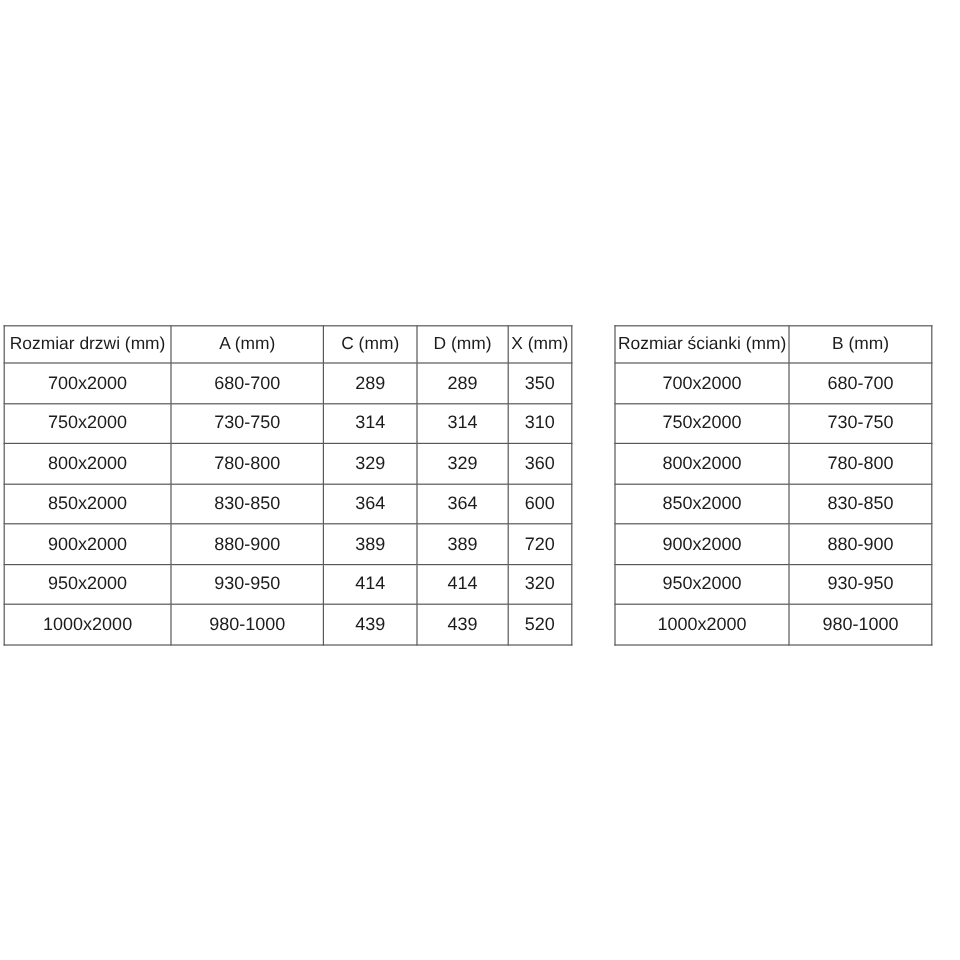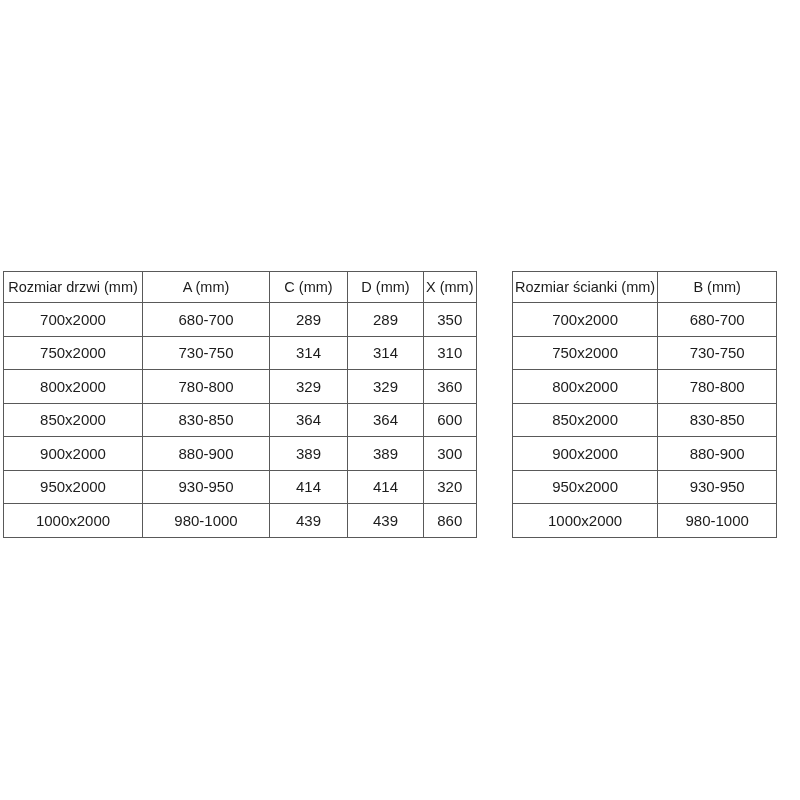--- a/index.html
+++ b/index.html
@@ -104,35 +104,35 @@
           <td>830-850</td>
           <td>364</td>
           <td>364</td>
           <td>600</td>
         </tr>
         <tr>
           <td>900x2000</td>
           <td>880-900</td>
           <td>389</td>
           <td>389</td>
-          <td>300</td>
+          <td>720</td>
         </tr>
         <tr>
           <td>950x2000</td>
           <td>930-950</td>
           <td>414</td>
           <td>414</td>
           <td>320</td>
         </tr>
         <tr>
           <td>1000x2000</td>
           <td>980-1000</td>
           <td>439</td>
           <td>439</td>
-          <td>860</td>
+          <td>520</td>
         </tr>
       </tbody>
   </table>
 </div>
 
 <div class="size-table-wrap" id="wall-table-wrap">
   <table class="size-table" id="wall-table">
     <colgroup>
         <col class="c0">
         <col class="c1">

